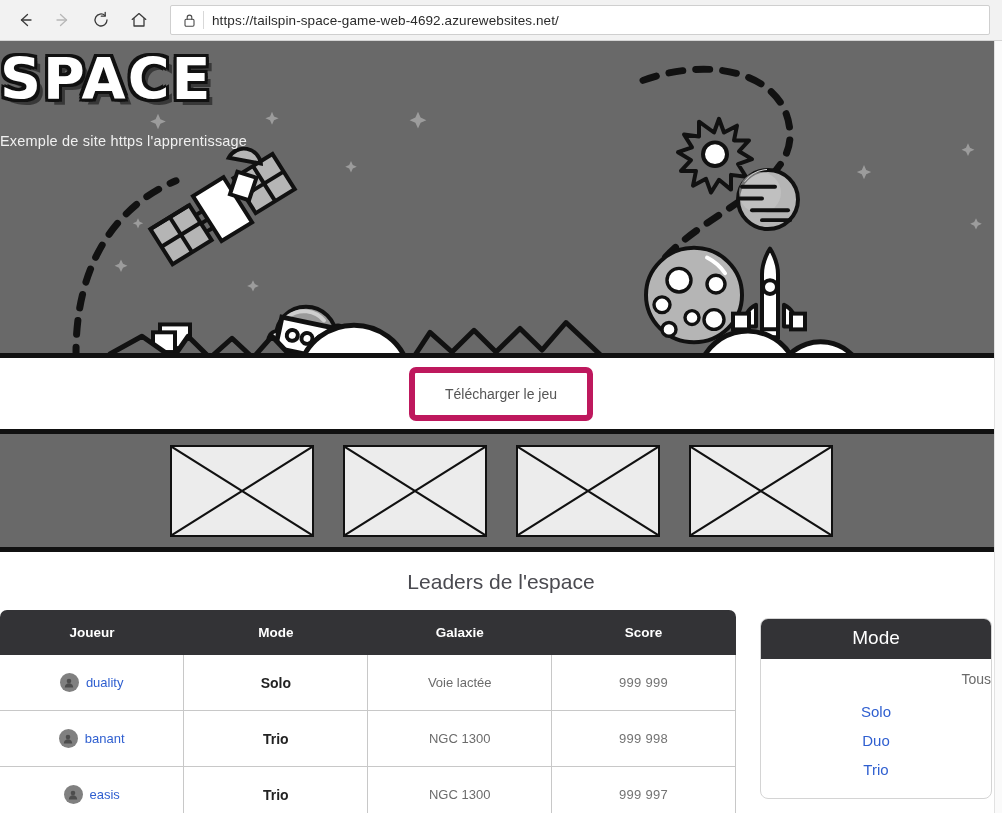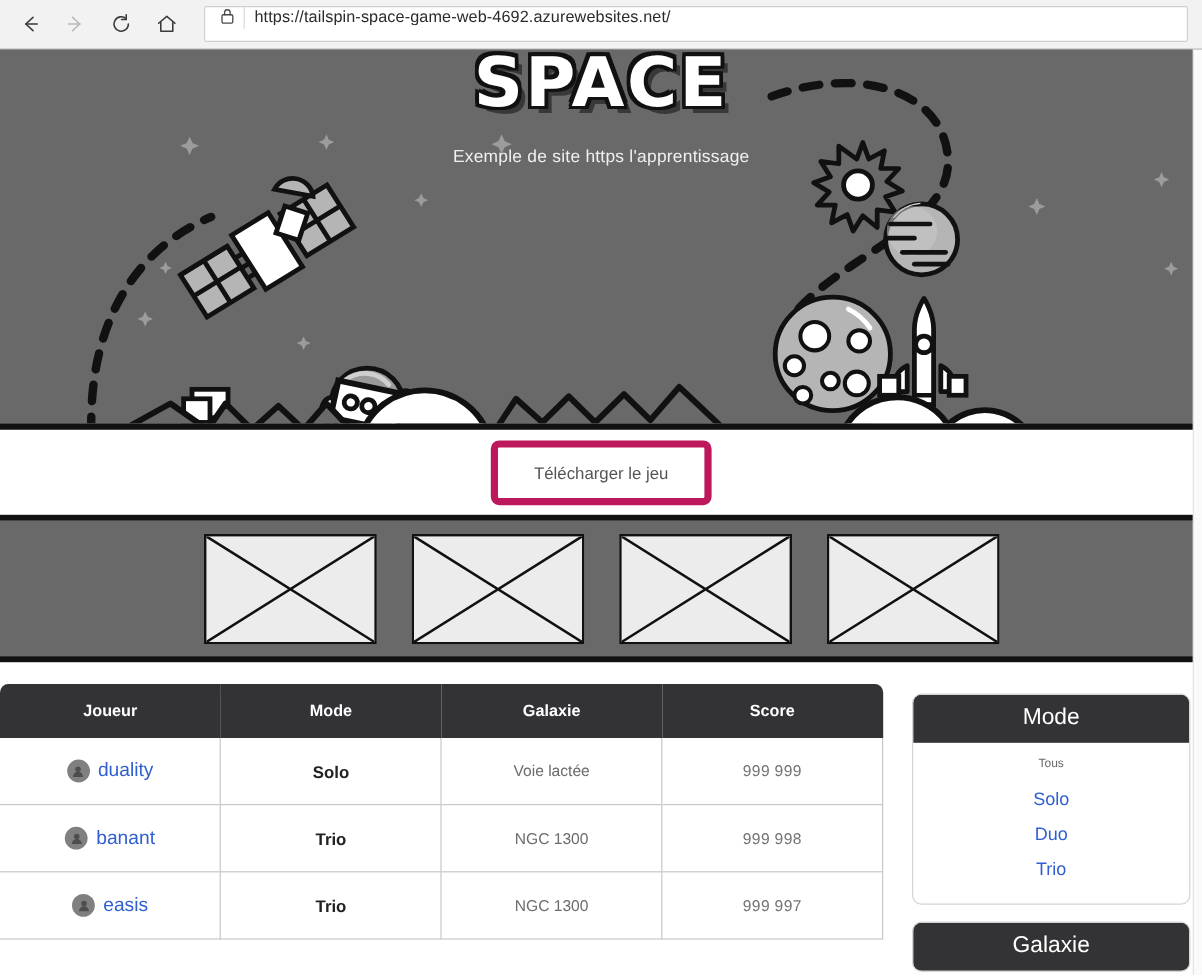--- a/index.html
+++ b/index.html
@@ -29,21 +29,21 @@
   .nav-btn svg { display: block; }
   #url-bar {
     flex: 1;
     height: 30px;
     margin-left: 12px;
     margin-right: 6px;
     background: #ffffff;
     border: 1px solid #cfcfcf;
     border-radius: 2px;
     display: flex;
-    align-items: flex-start;
+    align-items: center;
     padding: 0 8px;
   }
   #lock-icon { width: 20px; display:flex; align-items:center; justify-content:center; }
   .url-divider {
     width: 1px; height: 18px; background: #d8d8d8; margin: 0 8px 0 4px;
   }
   #url-text {
     font-size: 13.5px;
     color: #2b2b2b;
     letter-spacing: .1px;
@@ -64,22 +64,22 @@
   #hero {
     position: relative;
     height: 317px;
     background: #696969;
     overflow: hidden;
     border-bottom: 5px solid #111;
   }
   #hero-svg { position: absolute; inset: 0; width: 100%; height: 100%; }
   #hero-text {
     position: absolute;
-    top: 2px; left: 0; right: 0;
-    text-align: center;
+    top: 12px; left: 0; right: 0;
+    text-align: left;
     pointer-events: none;
   }
   #hero-title {
     font-family: "DejaVu Sans", sans-serif;
     font-weight: bold;
     font-size: 57px;
     line-height: 0.92;
     color: #ffffff;
     letter-spacing: 2px;
     text-shadow:
@@ -180,21 +180,21 @@
     gap: 7px;
   }
   .avatar {
     width: 19px; height: 19px; border-radius: 50%;
     background: #808080;
     display: inline-flex; align-items: center; justify-content: center;
     flex: 0 0 auto;
   }
   .player-link {
     color: #2f5fd0;
-    font-size: 16px;
+    font-size: 13px;
     text-decoration: none;
     cursor: pointer;
   }
   td.mode-cell { color: #222; font-weight: bold; font-size: 14px; }
   td.score-cell { color: #737373; letter-spacing: .3px; }
 
   
   #filters {
     width: 232px;
     margin-left: 24px;
@@ -209,23 +209,24 @@
   }
   .filter-head {
     background: #333336;
     color: #ffffff;
     text-align: center;
     font-size: 19px;
     padding: 8px 0 10px;
   }
   .filter-body { padding: 10px 0 14px; text-align: center; }
   .filter-active {
-    font-size: 10px;
+    font-size: 14px;
     color: #6a6a6a;
     padding: 2px 0 10px;
+    text-align: right;
   }
   .filter-link {
     display: block;
     color: #2f5fd0;
     font-size: 15px;
     text-decoration: none;
     padding: 6px 0;
     cursor: pointer;
   }
   
@@ -426,20 +427,21 @@
         </svg>
     </div>
     <div class="img-placeholder">
       <svg viewBox="0 0 144 92" preserveAspectRatio="none">
           <path d="M0 0 L144 92 M144 0 L0 92" stroke="#111" stroke-width="2.2" fill="none"></path>
         </svg>
     </div>
   </section>
 
   <section id="leaderboard-section">
+    <h2 id="leaderboard-title">Leaders de l'espace</h2>
 
     <div id="board-layout">
       <div id="score-table-wrap">
         <table>
           <thead>
             <tr>
               <th>Joueur</th>
               <th>Mode</th>
               <th>Galaxie</th>
               <th>Score</th>

